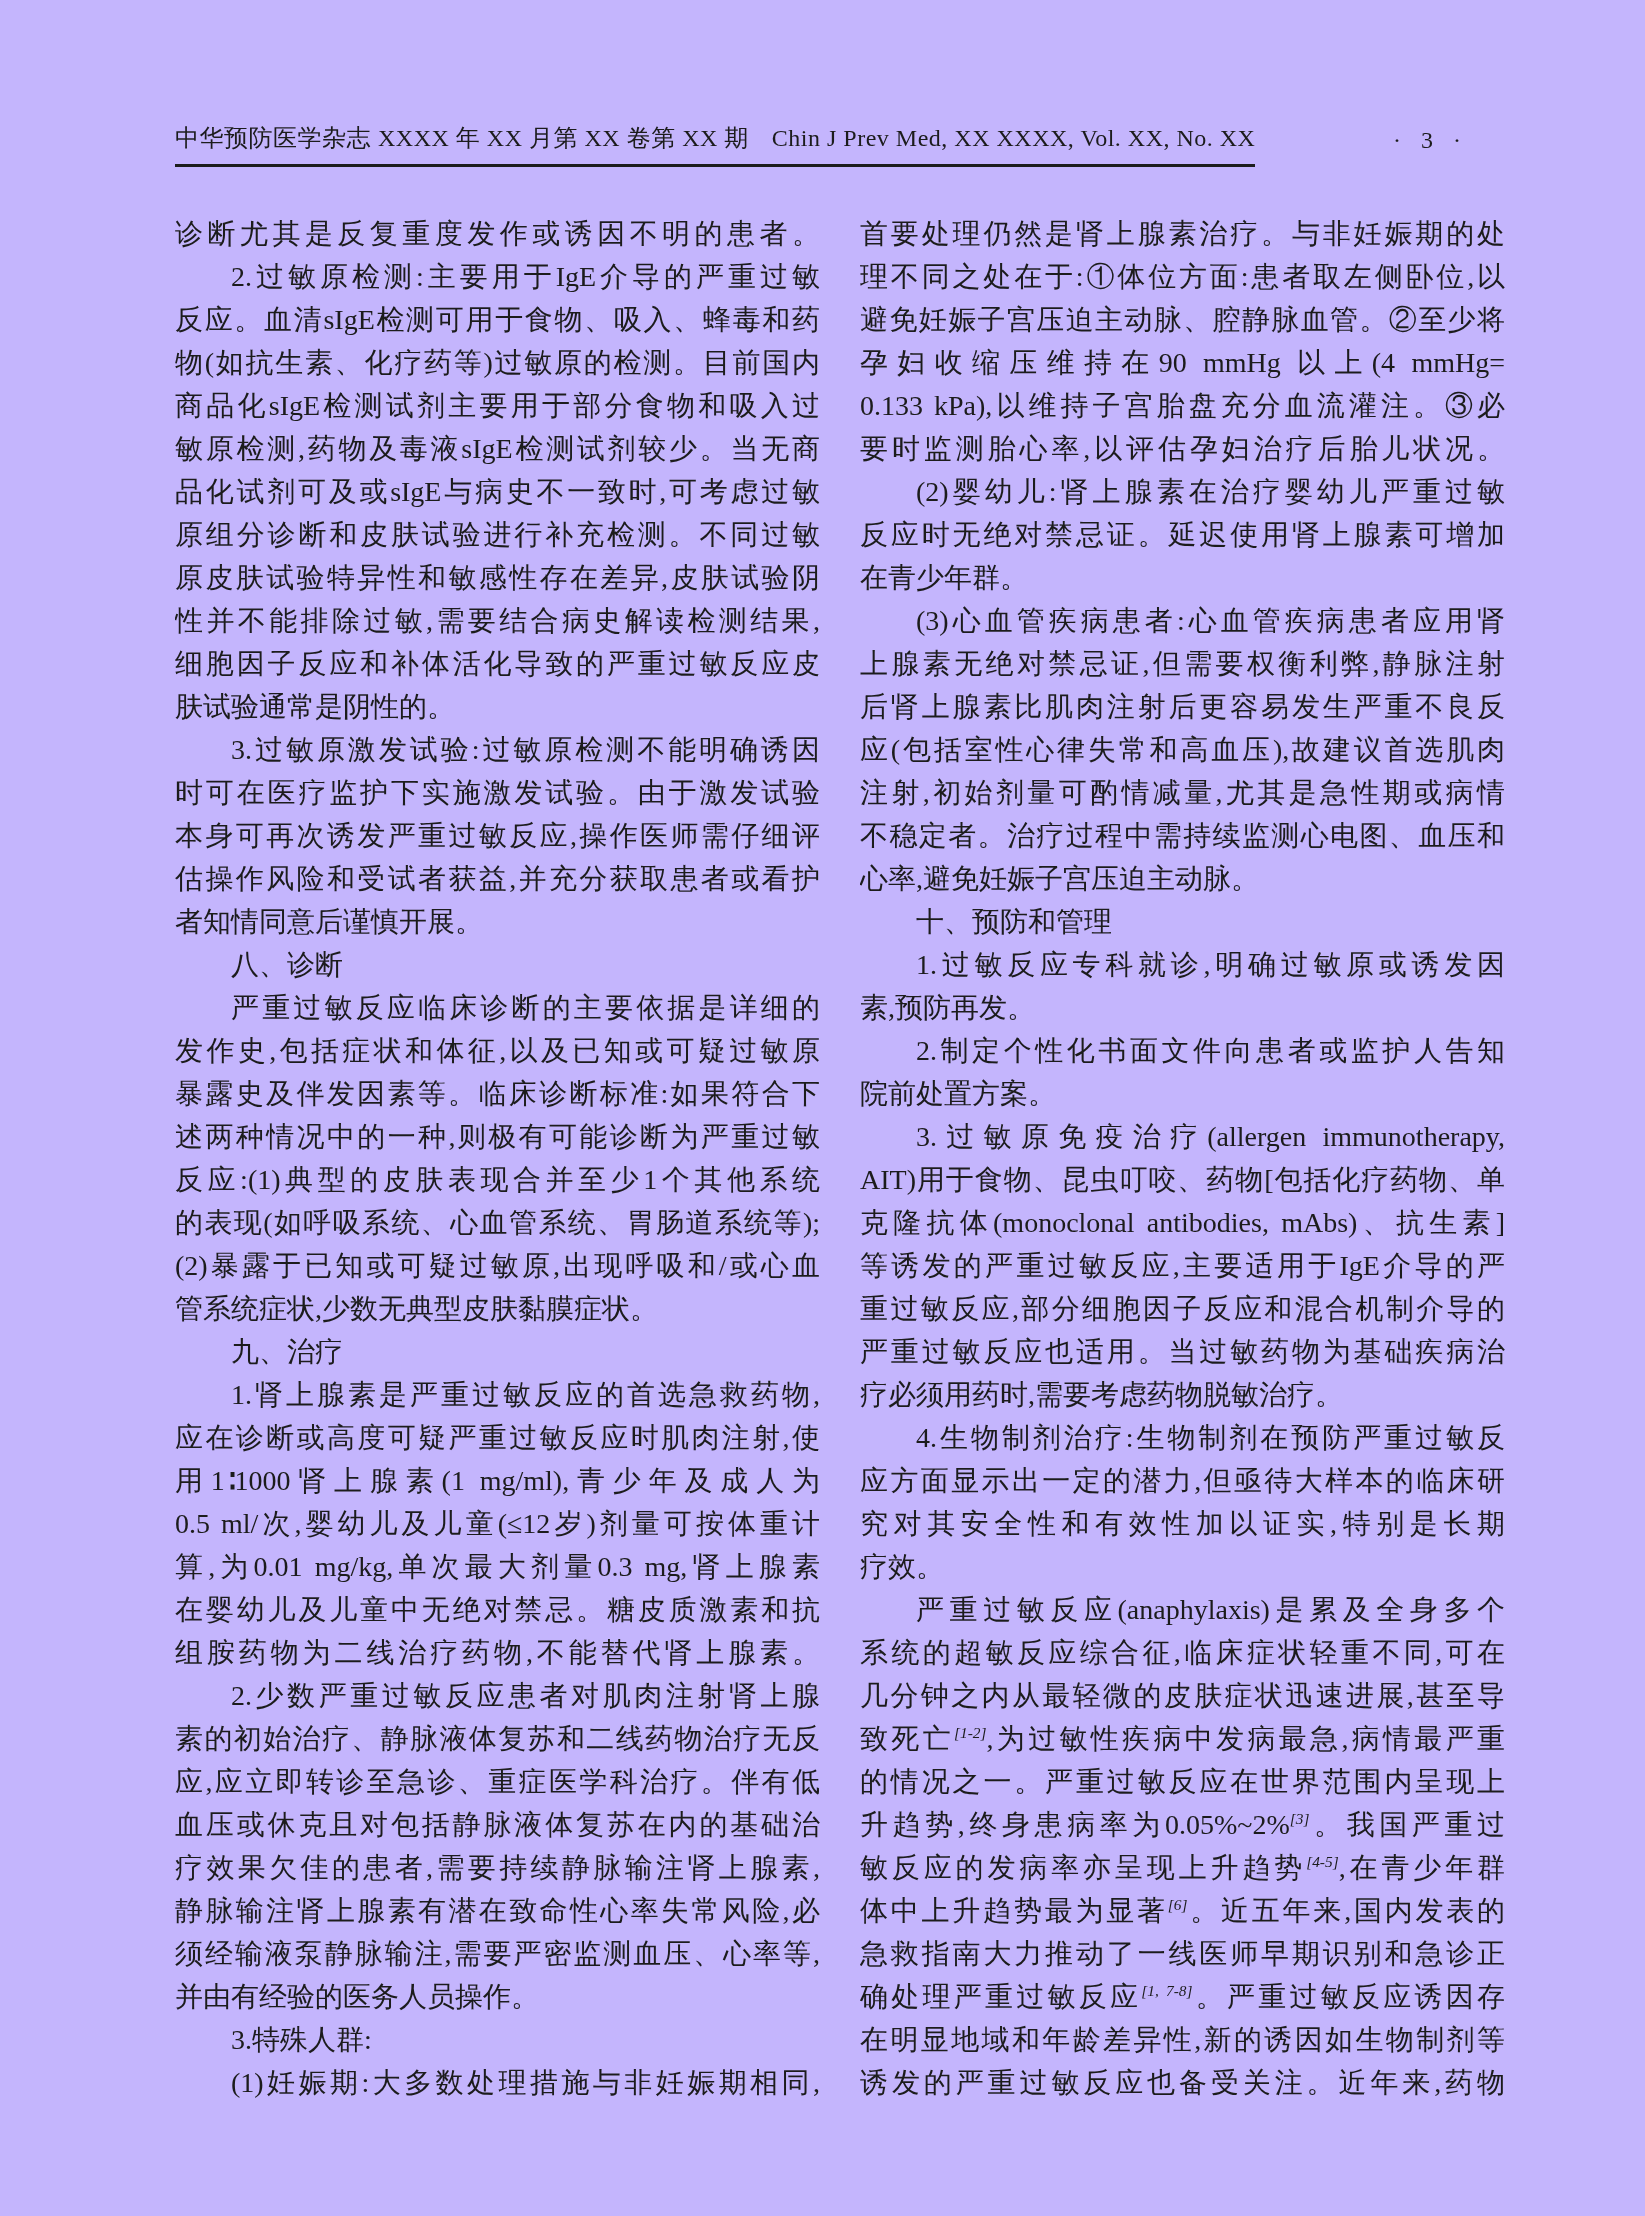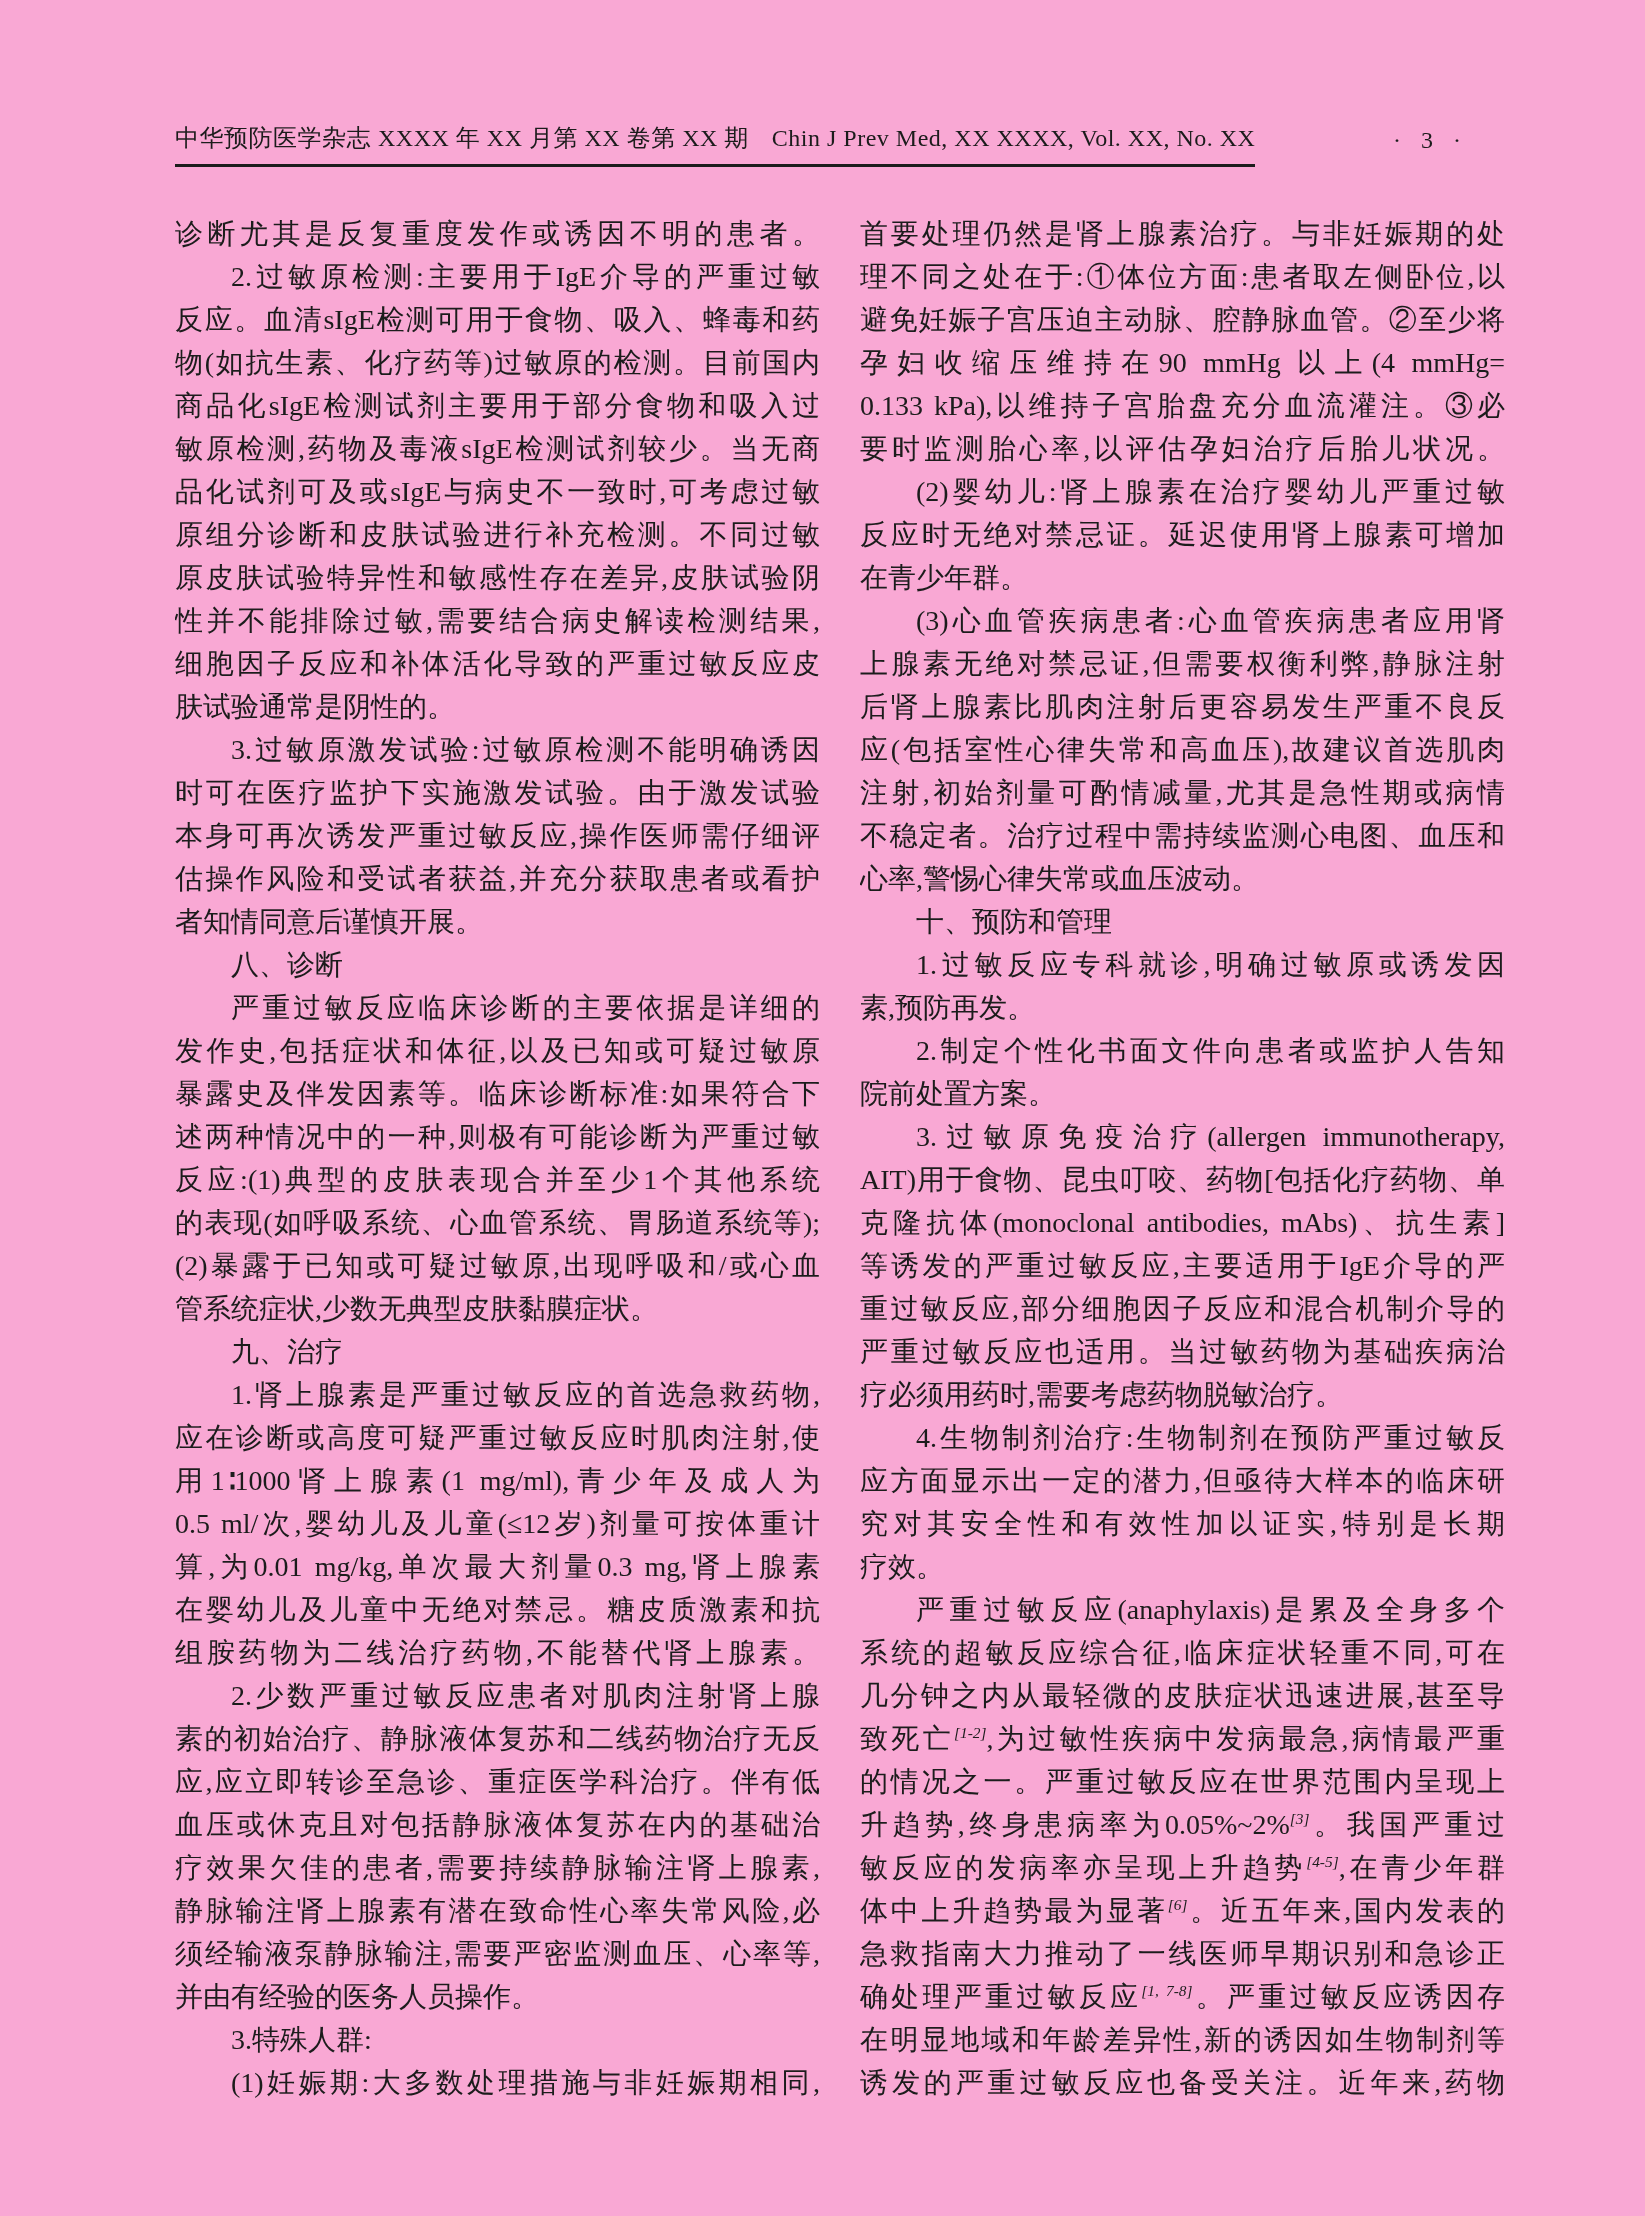--- a/index.html
+++ b/index.html
@@ -6,21 +6,21 @@
     margin: 0;
     padding: 0;
     background: #ffffff;
   }
   .page {
     position: relative;
     width: 1646px;
     height: 2216px;
     box-sizing: border-box;
     padding: 122px 149px 0 175px;
-    background: #f9a8d4;
+    background: #c4b5fd;
     font-family: "Liberation Serif", "DejaVu Serif", serif;
     color: #1c1c1c;
     overflow: hidden;
   }
   .header-row {
     position: relative;
     width: 100%;
   }
   .masthead {
     display: inline-block;
@@ -136,21 +136,21 @@
         <div class="line">要时监测胎心率,以评估孕妇治疗后胎儿状况。</div>
         <div class="line ind">(2)婴幼儿:肾上腺素在治疗婴幼儿严重过敏</div>
         <div class="line">反应时无绝对禁忌证。延迟使用肾上腺素可增加</div>
         <div class="line noj">在青少年群。</div>
         <div class="line ind">(3)心血管疾病患者:心血管疾病患者应用肾</div>
         <div class="line">上腺素无绝对禁忌证,但需要权衡利弊,静脉注射</div>
         <div class="line">后肾上腺素比肌肉注射后更容易发生严重不良反</div>
         <div class="line">应(包括室性心律失常和高血压),故建议首选肌肉</div>
         <div class="line">注射,初始剂量可酌情减量,尤其是急性期或病情</div>
         <div class="line">不稳定者。治疗过程中需持续监测心电图、血压和</div>
-        <div class="line noj">心率,警惕心律失常或血压波动。</div>
+        <div class="line noj">心率,避免妊娠子宫压迫主动脉。</div>
         <div class="line ind noj">十、预防和管理</div>
         <div class="line ind">1.过敏反应专科就诊,明确过敏原或诱发因</div>
         <div class="line noj">素,预防再发。</div>
         <div class="line ind">2.制定个性化书面文件向患者或监护人告知</div>
         <div class="line noj">院前处置方案。</div>
         <div class="line ind">3.过敏原免疫治疗(allergen immunotherapy,</div>
         <div class="line">AIT)用于食物、昆虫叮咬、药物[包括化疗药物、单</div>
         <div class="line">克隆抗体(monoclonal antibodies, mAbs)、抗生素]</div>
         <div class="line">等诱发的严重过敏反应,主要适用于IgE介导的严</div>
         <div class="line">重过敏反应,部分细胞因子反应和混合机制介导的</div>

